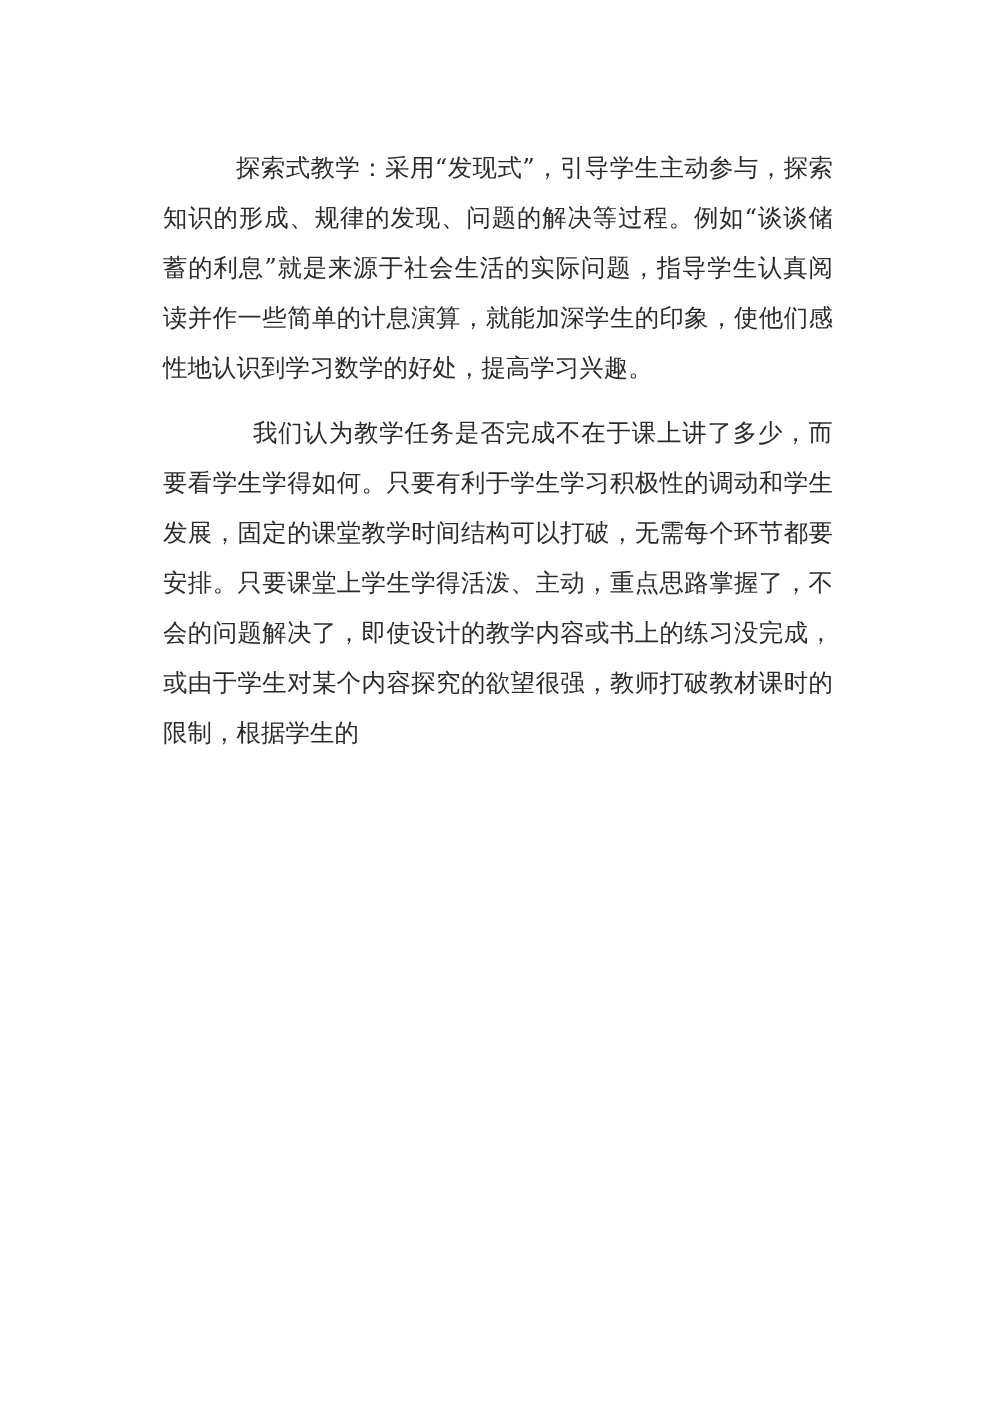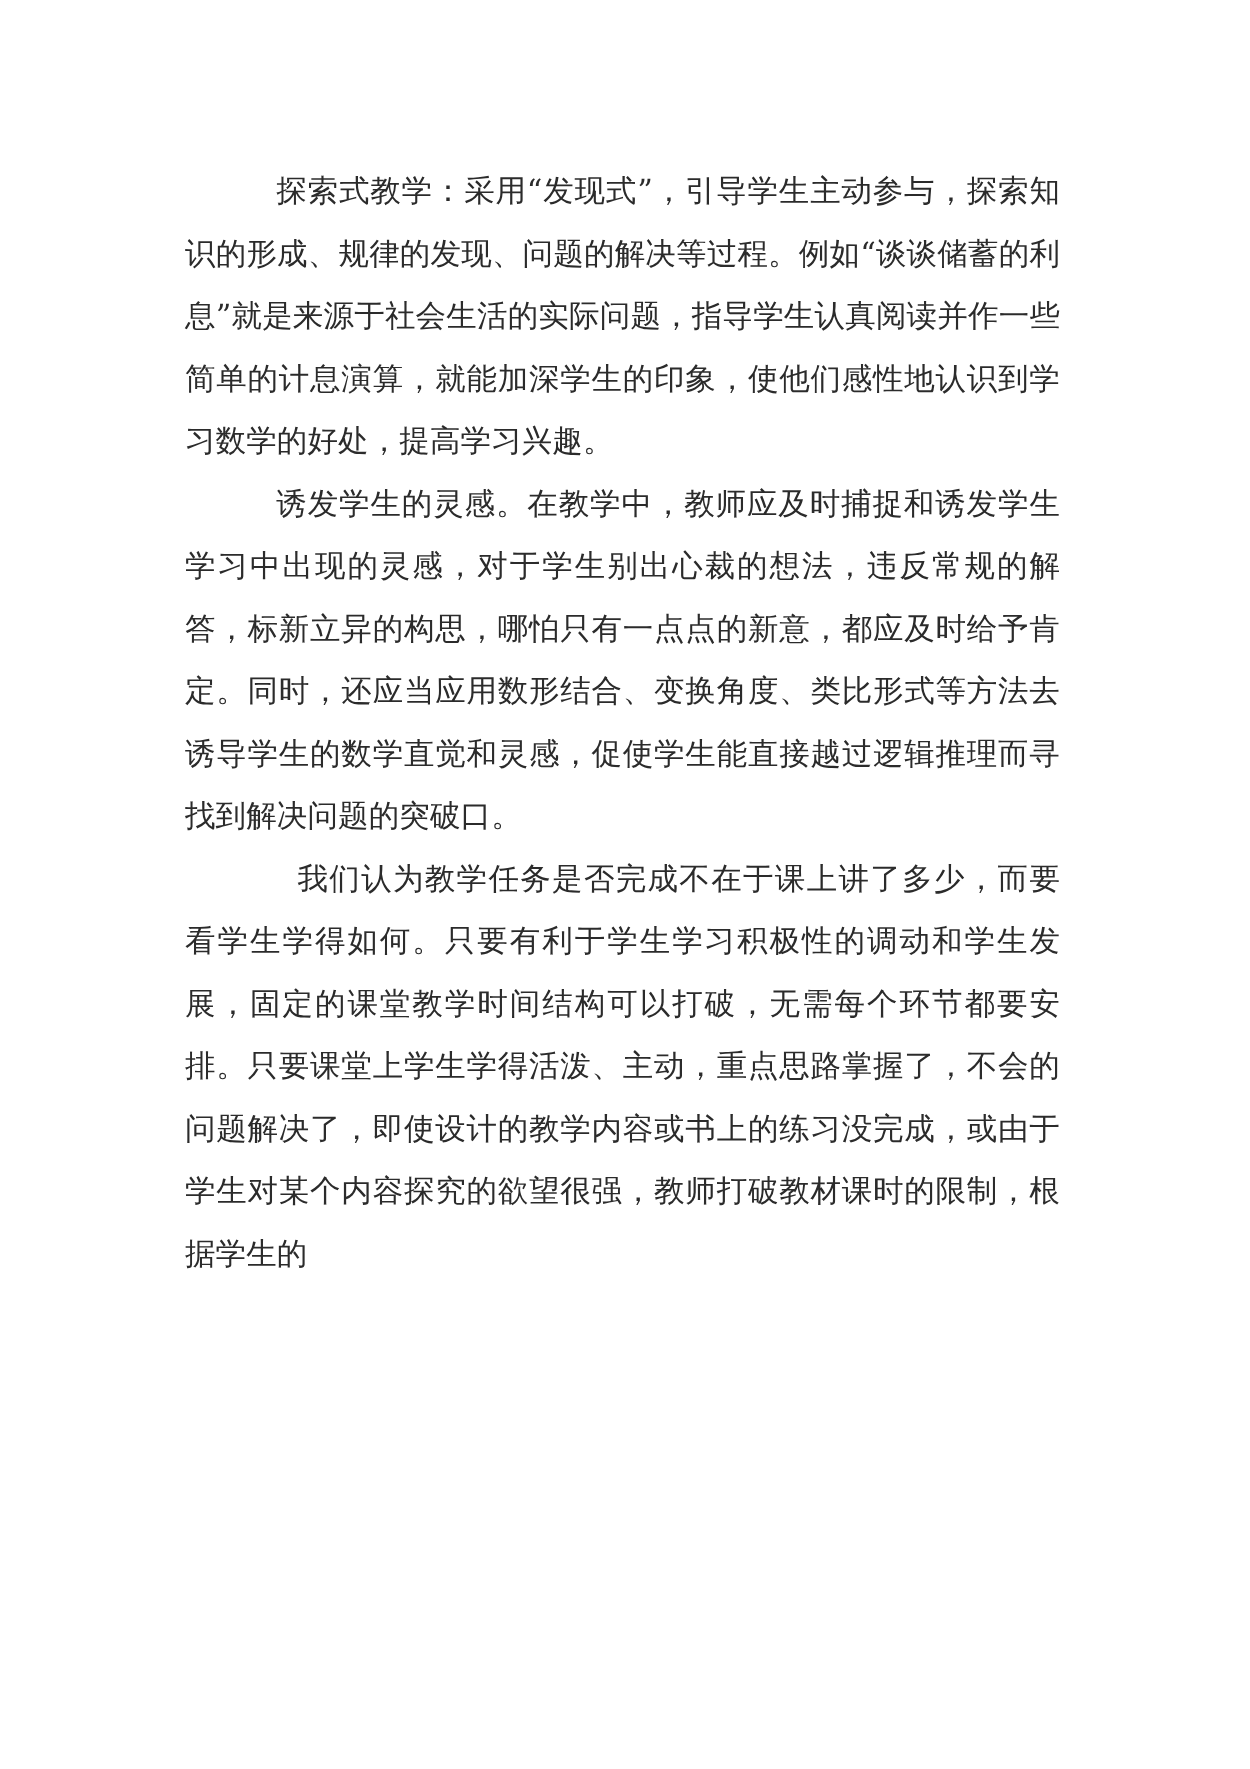--- a/index.html
+++ b/index.html
@@ -24,21 +24,21 @@
   }
 
   .page-body {
     position: absolute;
     left: 148px;
     top: 128px;
     width: 700px;
   }
 
   .para {
-    margin: 0;
+    margin: 15px;
     padding: 0;
     color: #2b2b2b;
     font-size: 24.4px;
     line-height: 50px;
     letter-spacing: 0.1px;
     text-align: justify;
     text-justify: inter-character;
     text-align-last: left;
     word-break: break-all;
     font-weight: 400;
@@ -54,19 +54,18 @@
   }
 </style>
 </head>
 <body>
 
 <div class="page">
   <div class="page-body">
 
     <p class="para indent-3">探索式教学：采用“发现式”，引导学生主动参与，探索知识的形成、规律的发现、问题的解决等过程。例如“谈谈储蓄的利息”就是来源于社会生活的实际问题，指导学生认真阅读并作一些简单的计息演算，就能加深学生的印象，使他们感性地认识到学习数学的好处，提高学习兴趣。</p>
 
-    <p class="para indent-3">诱发学生的灵感。在教学中，教师应及时捕捉和诱发学生学习中出现的灵感，对于学生别出心裁的想法，违反常规的解答，标新立异的构思，哪怕只有一点点的新意，都应及时给予肯定。同时，还应当应用数形结合、变换角度、类比形式等方法去诱导学生的数学直觉和灵感，促使学生能直接越过逻辑推理而寻找到解决问题的突破口。</p>
 
 
     <p class="para indent-4">我们认为教学任务是否完成不在于课上讲了多少，而要看学生学得如何。只要有利于学生学习积极性的调动和学生发展，固定的课堂教学时间结构可以打破，无需每个环节都要安排。只要课堂上学生学得活泼、主动，重点思路掌握了，不会的问题解决了，即使设计的教学内容或书上的练习没完成，或由于学生对某个内容探究的欲望很强，教师打破教材课时的限制，根据学生的</p>
 
   </div>
 </div>
 
 </body></html>

